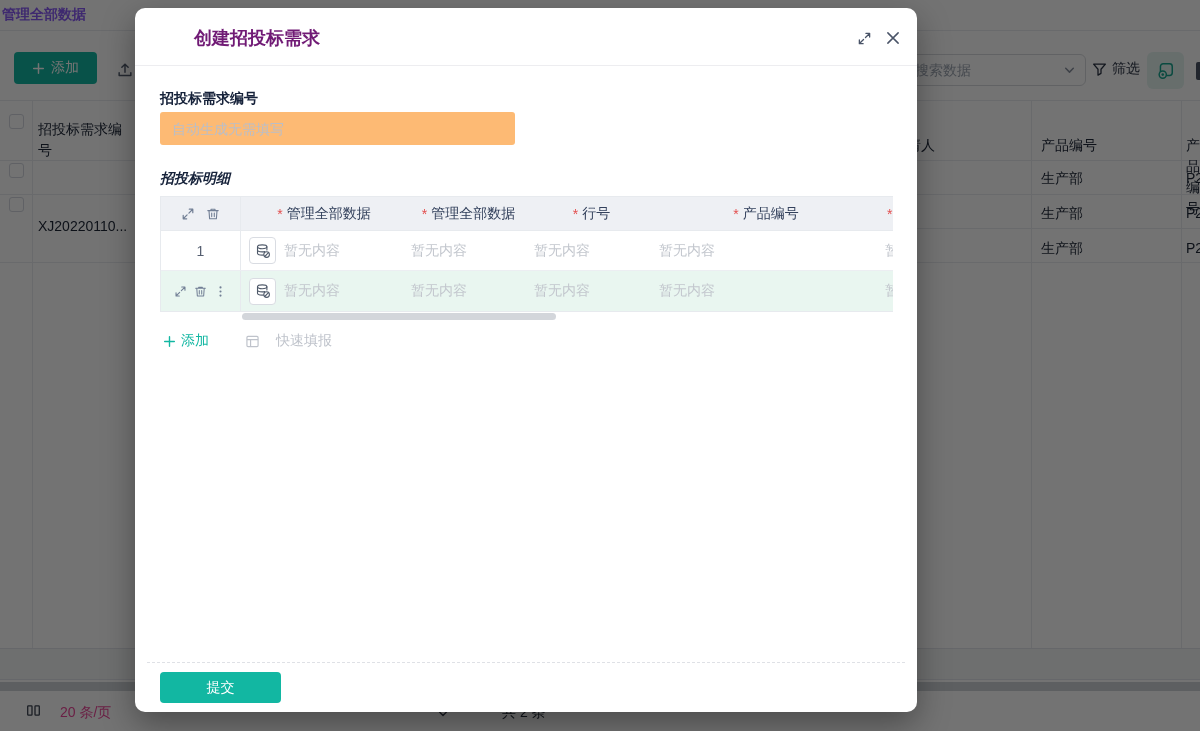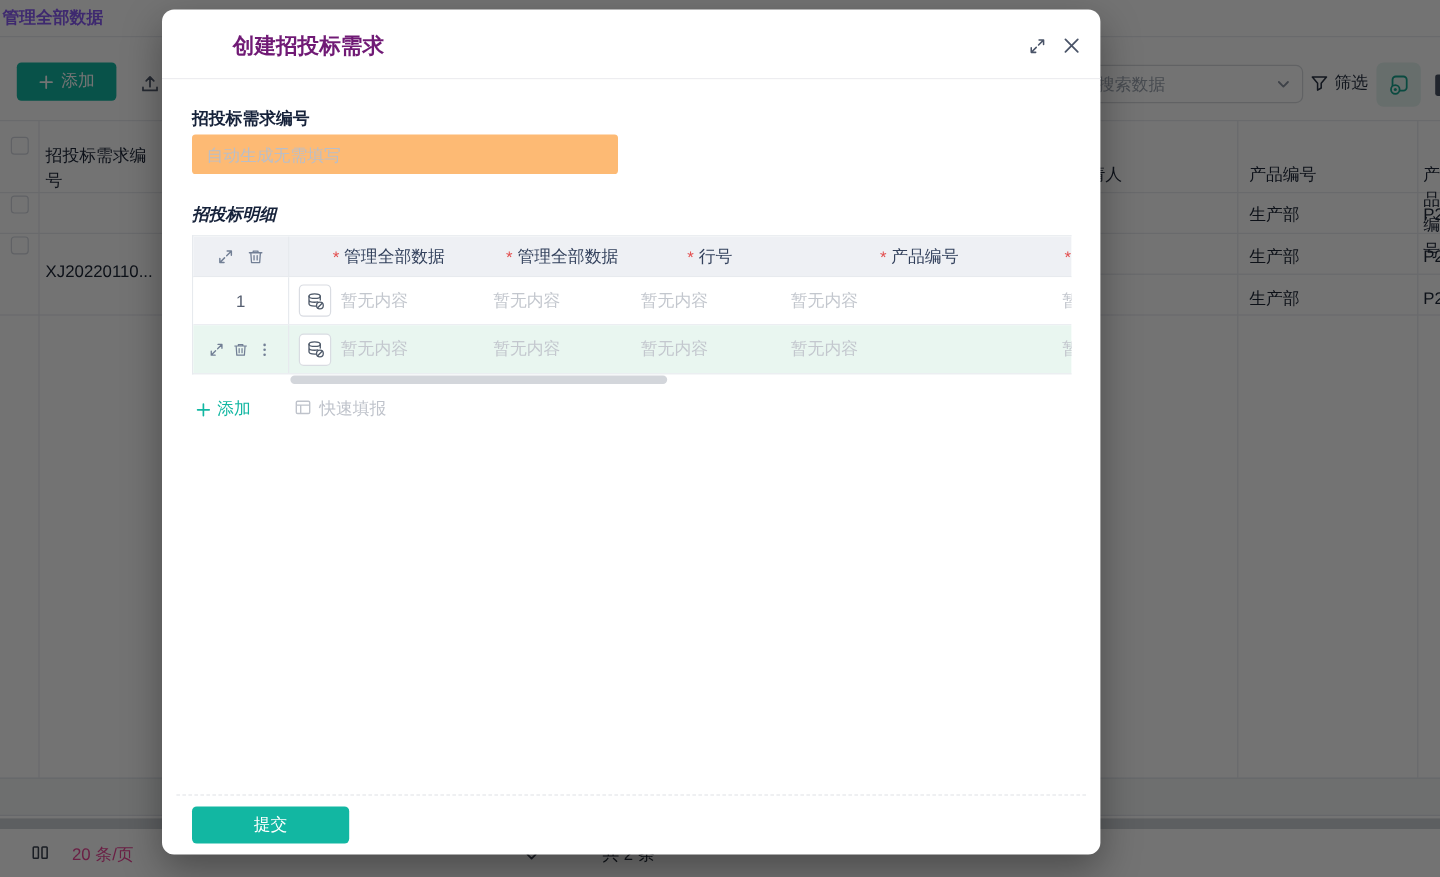--- a/index.html
+++ b/index.html
@@ -94,26 +94,26 @@
   .st-c.c4,.st-c.c5{ padding-left:6px; }
   .req{ color:#e34d4d; font-size:14px; }
   .empty{ color:#c3c7ce; }
   .link-btn{ width:27px; height:27px; background:#fff; border:1px solid #d9dce2; border-radius:4px;
              display:flex; align-items:center; justify-content:center; color:#4e5969; cursor:pointer; }
   .link-btn svg{ width:16px; height:16px; }
   .st-thumb{ left:107px; top:305px; width:314px; height:7px; background:#d3d6db; border-radius:4px; }
   .m-add{ left:28px; top:324px; display:flex; align-items:center; gap:5px; color:#12b7a2;
           font-size:14px; cursor:pointer; }
   .m-add svg{ width:13px; height:13px; }
-  .m-quick{ left:110px; top:324px; display:flex; align-items:flex-start; gap:6px; color:#bfc3cb;
+  .m-quick{ left:110px; top:324px; display:flex; align-items:center; gap:16px; color:#bfc3cb;
             font-size:14px; }
   .m-quick svg{ width:15px; height:15px; }
   .m-dash{ left:12px; top:654px; width:758px; border-top:1px dashed #dfe1e6; height:0; }
   .m-submit{
-    left:25px; top:664px; width:131px; height:31px; background:#12b7a2; color:#fff; border:none;
+    left:25px; top:664px; width:121px; height:31px; background:#12b7a2; color:#fff; border:none;
     border-radius:4px; font-size:14px; cursor:pointer; font-family:inherit;
   }
   svg{ display:block; }
 </style>
 </head>
 <body>
 
 <div class="screen">
 
   <div class="bg">

